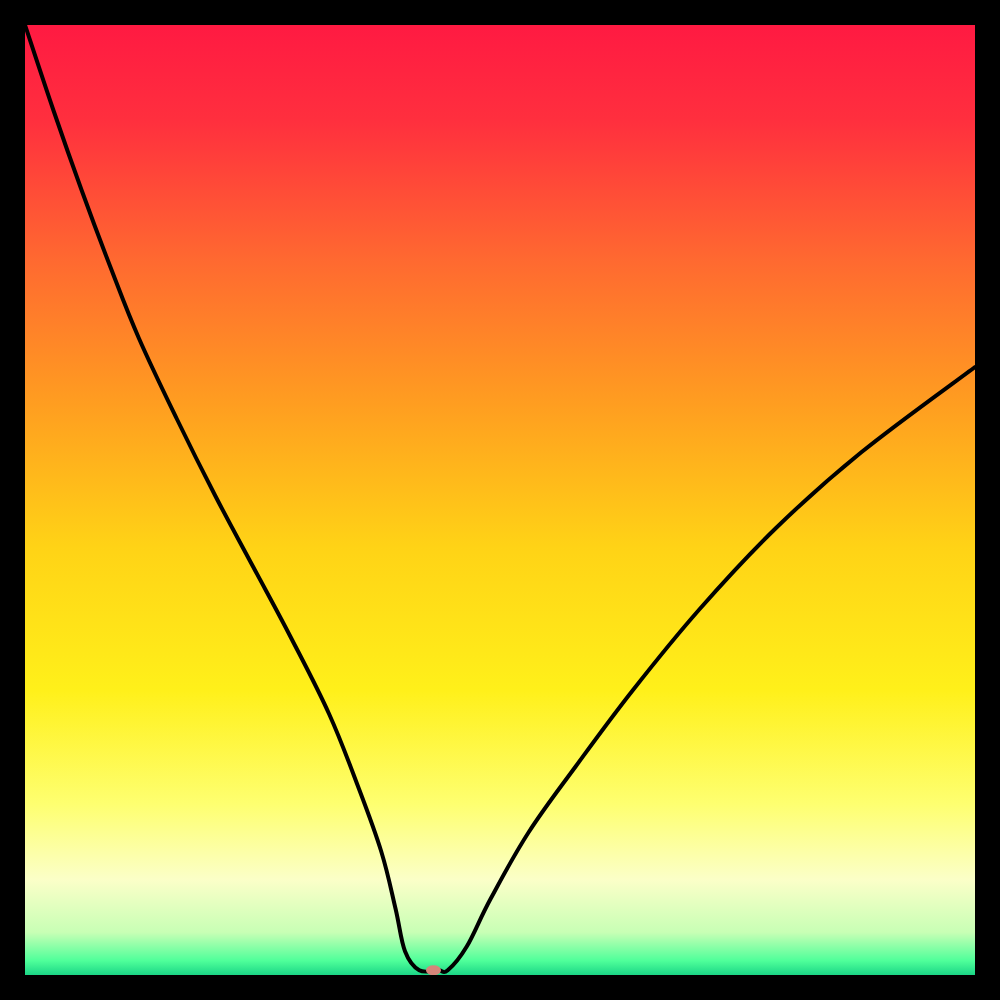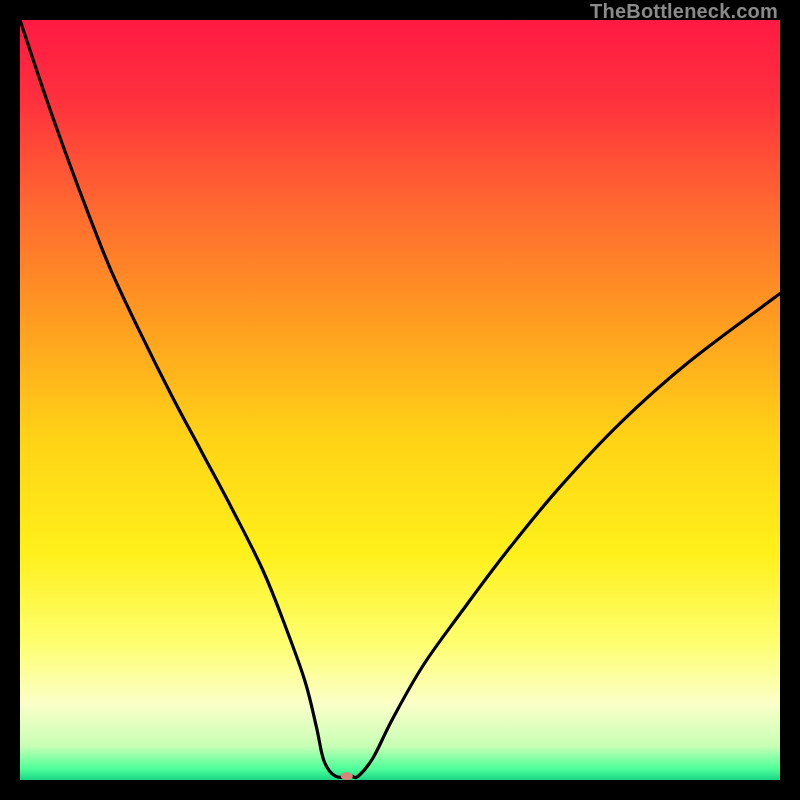--- a/index.html
+++ b/index.html
@@ -26,21 +26,20 @@
     font-weight: 600;
     color: #8a8a8a;
     letter-spacing: 0.2px;
   }
   svg { display: block; }
 </style>
 </head>
 <body>
 
 <div class="frame">
-  <div class="watermark">TheBottleneck.com</div>
   <div class="plot-area">
     <svg id="chart-svg" width="760" height="760" viewBox="0 0 760 760">
       <defs>
         <linearGradient id="bg-grad" x1="0" y1="0" x2="0" y2="1">
             <stop offset="0%" stop-color="#ff1a42"></stop>
             <stop offset="10%" stop-color="#ff2f3e"></stop>
             <stop offset="25%" stop-color="#ff6a30"></stop>
             <stop offset="40%" stop-color="#ff9e20"></stop>
             <stop offset="55.00000000000001%" stop-color="#ffd316"></stop>
             <stop offset="70%" stop-color="#fff01a"></stop>

